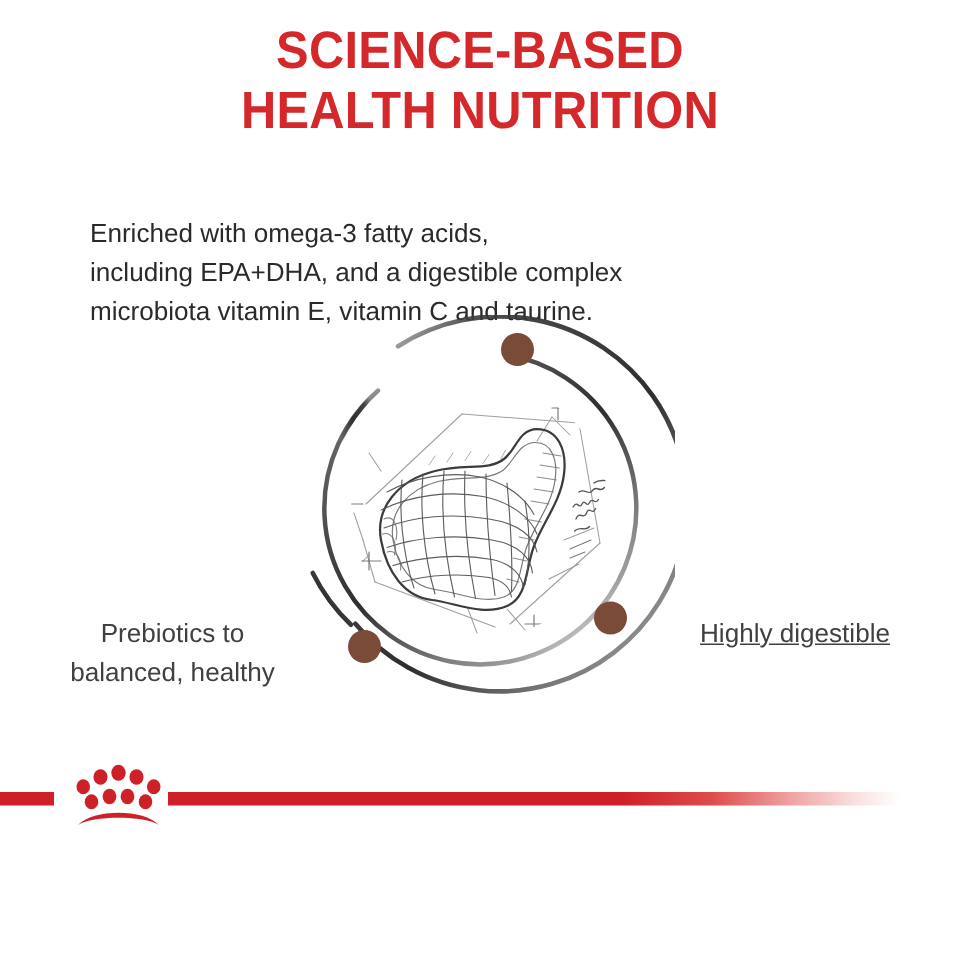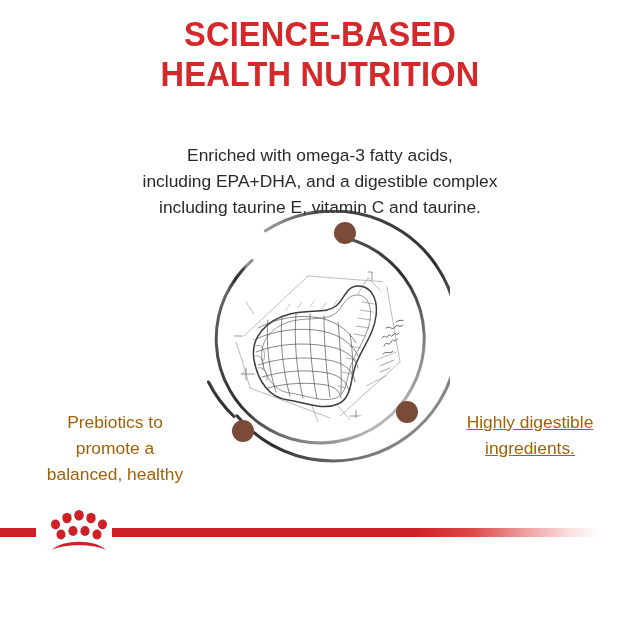--- a/index.html
+++ b/index.html
@@ -36,42 +36,42 @@
     transform-origin: 50% 0;
   }
   .headline .hl-line { display: block; white-space: nowrap; }
 
   
   .intro {
     position: absolute;
     left: 60px;
     top: 142px;
     width: 520px;
-    text-align: center;
+    text-align: left;
     color: #2a2a2a;
     font-size: 17.4px;
     line-height: 26px;
     font-family: "Liberation Sans", sans-serif;
   }
   .intro .p-line { display: block; white-space: nowrap; }
 
   
   .graphic {
     position: absolute;
     left: 190px;
     top: 210px;
     width: 260px;
     height: 260px;
   }
   .graphic svg { display: block; width: 260px; height: 260px; }
 
   
   .caption {
     position: absolute;
-    color: #a16207;
+    color: #404040;
     font-size: 17.4px;
     line-height: 26px;
     font-family: "Liberation Sans", sans-serif;
     text-align: center;
   }
   .caption .c-line { display: block; white-space: nowrap; }
   .caption-left  { left: 16px;  top: 409px; width: 198px; }
   .caption-right { left: 430px; top: 409px; width: 200px; text-align: center; text-decoration: underline; }
 
   
@@ -115,21 +115,21 @@
 <div id="page">
 
   <div class="headline">
     <span class="hl-line">SCIENCE-BASED</span>
     <span class="hl-line">HEALTH NUTRITION</span>
   </div>
 
   <div class="intro">
     <span class="p-line">Enriched with omega-3 fatty acids,</span>
     <span class="p-line">including EPA+DHA, and a digestible complex</span>
-    <span class="p-line">including taurine E, vitamin C and taurine.</span>
+    <span class="p-line">microbiota vitamin E, vitamin C and taurine.</span>
   </div>
 
   <div class="graphic">
     <svg viewBox="0 0 260 260" xmlns="http://www.w3.org/2000/svg">
       <defs>
 
         <linearGradient id="gOuterA" x1="0" y1="0" x2="1" y2="1">
           <stop offset="0%" stop-color="#3B3B3B" stop-opacity="0"></stop>
           <stop offset="18%" stop-color="#3B3B3B" stop-opacity="0.9"></stop>
           <stop offset="55%" stop-color="#2E2E2E" stop-opacity="1"></stop>
@@ -285,27 +285,25 @@
       <g>
         <circle cx="155" cy="23" r="11" fill="#7B4B3A"></circle>
         <circle cx="53" cy="221" r="11" fill="#7B4B3A"></circle>
         <circle cx="217" cy="202" r="11" fill="#7B4B3A"></circle>
       </g>
     </svg>
   </div>
 
   <div class="caption caption-left">
     <span class="c-line">Prebiotics to</span>
-    <span class="c-line">promote a</span>
     <span class="c-line">balanced, healthy</span>
   </div>
 
   <div class="caption caption-right">
     <span class="c-line">Highly digestible</span>
-    <span class="c-line">ingredients.</span>
   </div>
 
   <div class="footer">
     <div class="bar-left"></div>
     <div class="bar-right"></div>
 
     <div class="crown">
       <svg viewBox="0 0 66 48" xmlns="http://www.w3.org/2000/svg">
         <g fill="#CE2027">
 

